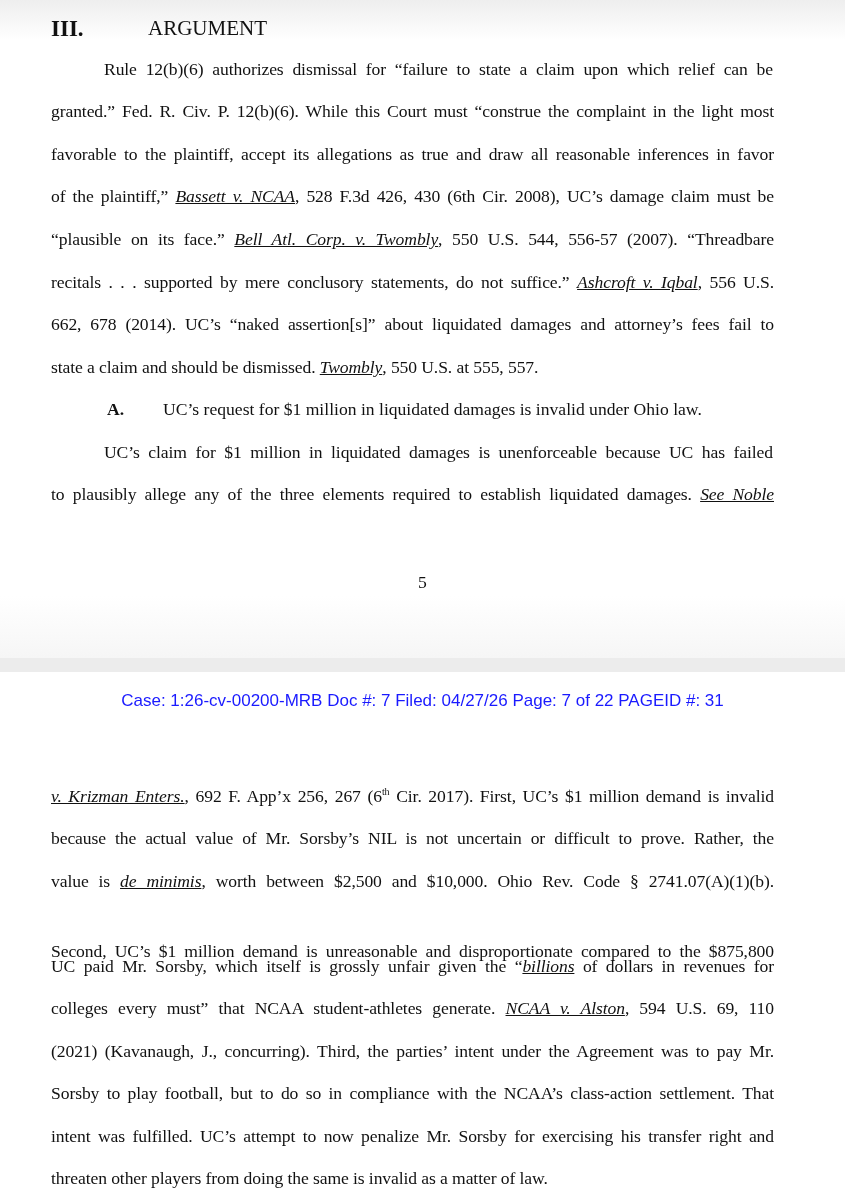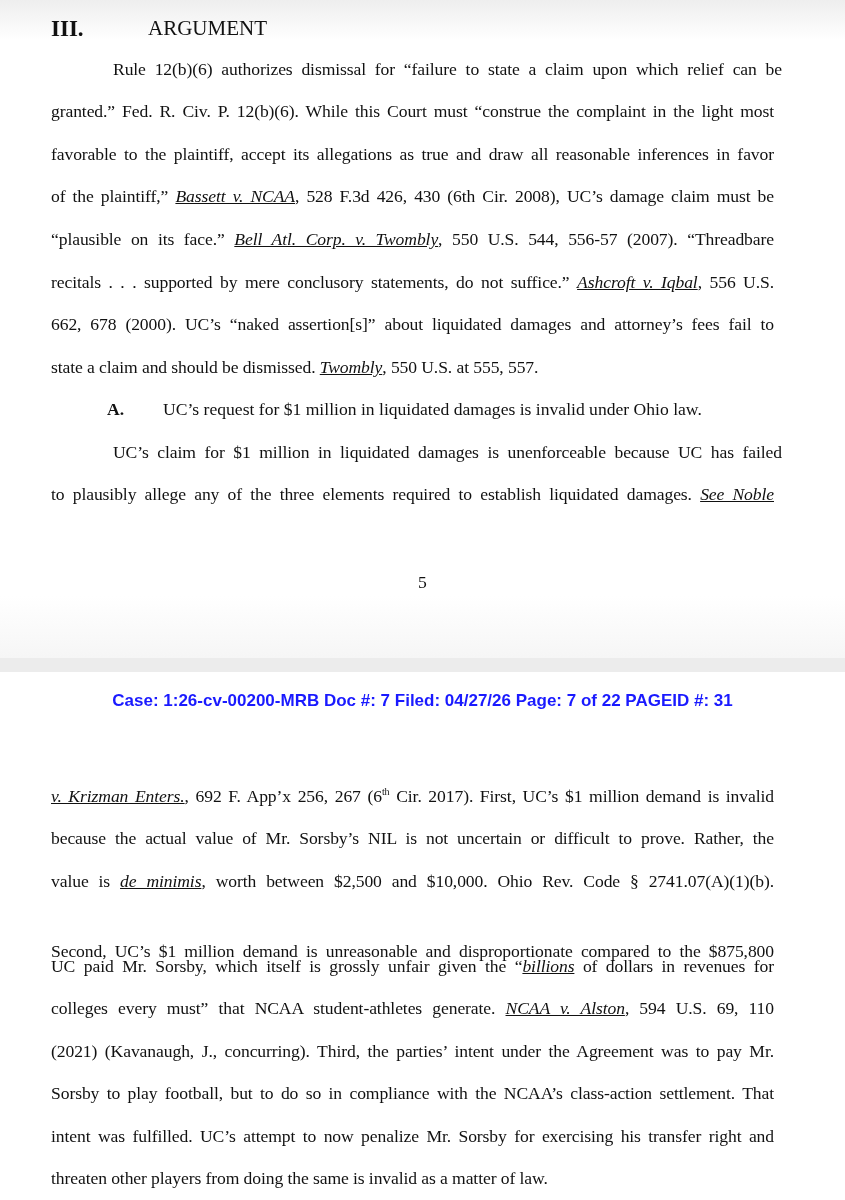--- a/index.html
+++ b/index.html
@@ -2,48 +2,48 @@
 <html><head>
 <meta charset="utf-8">
 <style>
   html, body { margin:0; padding:0; }
   body { width:845px; height:1200px; overflow:hidden; background:#ffffff; position:relative;
          font-family:"Liberation Serif", serif; color:#111; }
   .top-fade { position:absolute; left:0; top:0; width:845px; height:40px;
               background:linear-gradient(#eeeeee, #ffffff); }
   .line { position:absolute; left:51px; font-size:17.6px; white-space:nowrap; letter-spacing:-0.1px; }
   .just { width:723px; text-align:justify; text-align-last:justify; }
-  .ind-just { left:113px; width:669px; text-align:justify; text-align-last:justify; }
+  .ind-just { left:104px; width:669px; text-align:justify; text-align-last:justify; }
   i { font-style:italic;text-decoration:underline; }
   .h-roman { position:absolute; left:51px; font-weight:bold; font-size:23px;text-align:right; }
   .h-title { position:absolute; left:108px; font-weight:normal; font-size:21px;margin-left:40px; }
   .sub-letter { position:absolute; left:107px; font-weight:bold; font-size:17.6px; }
   .sub-title { position:absolute; left:163px; font-weight:normal; font-size:17.6px; white-space:nowrap; }
   .page-num { position:absolute; left:0; width:845px; text-align:center; font-size:17.6px; }
   .sep { position:absolute; left:0; width:845px; }
   .stamp { position:absolute; left:0; width:845px; text-align:center; color:#1a1aff;
-           font-family:"Liberation Sans", sans-serif; font-size:17px;font-weight:bold; }
+           font-family:"Liberation Sans", sans-serif; font-size:17px; }
   sup { font-size:10px; vertical-align:super; line-height:0; }
 </style>
 </head>
 <body>
 
 <div class="top-fade"></div>
 
 <div>
   <div class="h-roman" style="top:16px;">III.</div>
   <div class="h-title" style="top:16px;">ARGUMENT</div>
 
   <div class="line ind-just" style="top:59px;">Rule 12(b)(6) authorizes dismissal for “failure to state a claim upon which relief can be</div>
   <div class="line just" style="top:101px;">granted.” Fed. R. Civ. P. 12(b)(6). While this Court must “construe the complaint in the light most</div>
   <div class="line just" style="top:144px;">favorable to the plaintiff, accept its allegations as true and draw all reasonable inferences in favor</div>
   <div class="line just" style="top:186px;"><span>of the plaintiff,” </span><i>Bassett v. NCAA</i><span>, 528 F.3d 426, 430 (6th Cir. 2008), UC’s damage claim must be</span></div>
   <div class="line just" style="top:229px;"><span>“plausible on its face.” </span><i>Bell Atl. Corp. v. Twombly</i><span>, 550 U.S. 544, 556-57 (2007). “Threadbare</span></div>
   <div class="line just" style="top:272px;"><span>recitals . . . supported by mere conclusory statements, do not suffice.” </span><i>Ashcroft v. Iqbal</i><span>, 556 U.S.</span></div>
-  <div class="line just" style="top:314px;">662, 678 (2000). UC’s “naked assertion[s]” about liquidated damages and attorney’s fees fail to</div>
+  <div class="line just" style="top:314px;">662, 678 (2014). UC’s “naked assertion[s]” about liquidated damages and attorney’s fees fail to</div>
   <div class="line" style="top:357px;"><span>state a claim and should be dismissed. </span><i>Twombly</i><span>, 550 U.S. at 555, 557.</span></div>
 
   <div class="sub-letter" style="top:399px;">A.</div>
   <div class="sub-title" style="top:399px;">UC’s request for $1 million in liquidated damages is invalid under Ohio law.</div>
 
   <div class="line ind-just" style="top:442px;">UC’s claim for $1 million in liquidated damages is unenforceable because UC has failed</div>
   <div class="line just" style="top:484px;"><span>to plausibly allege any of the three elements required to establish liquidated damages. </span><i>See Noble</i></div>
 
   <div class="page-num" style="top:572px;">5</div>
 </div>

